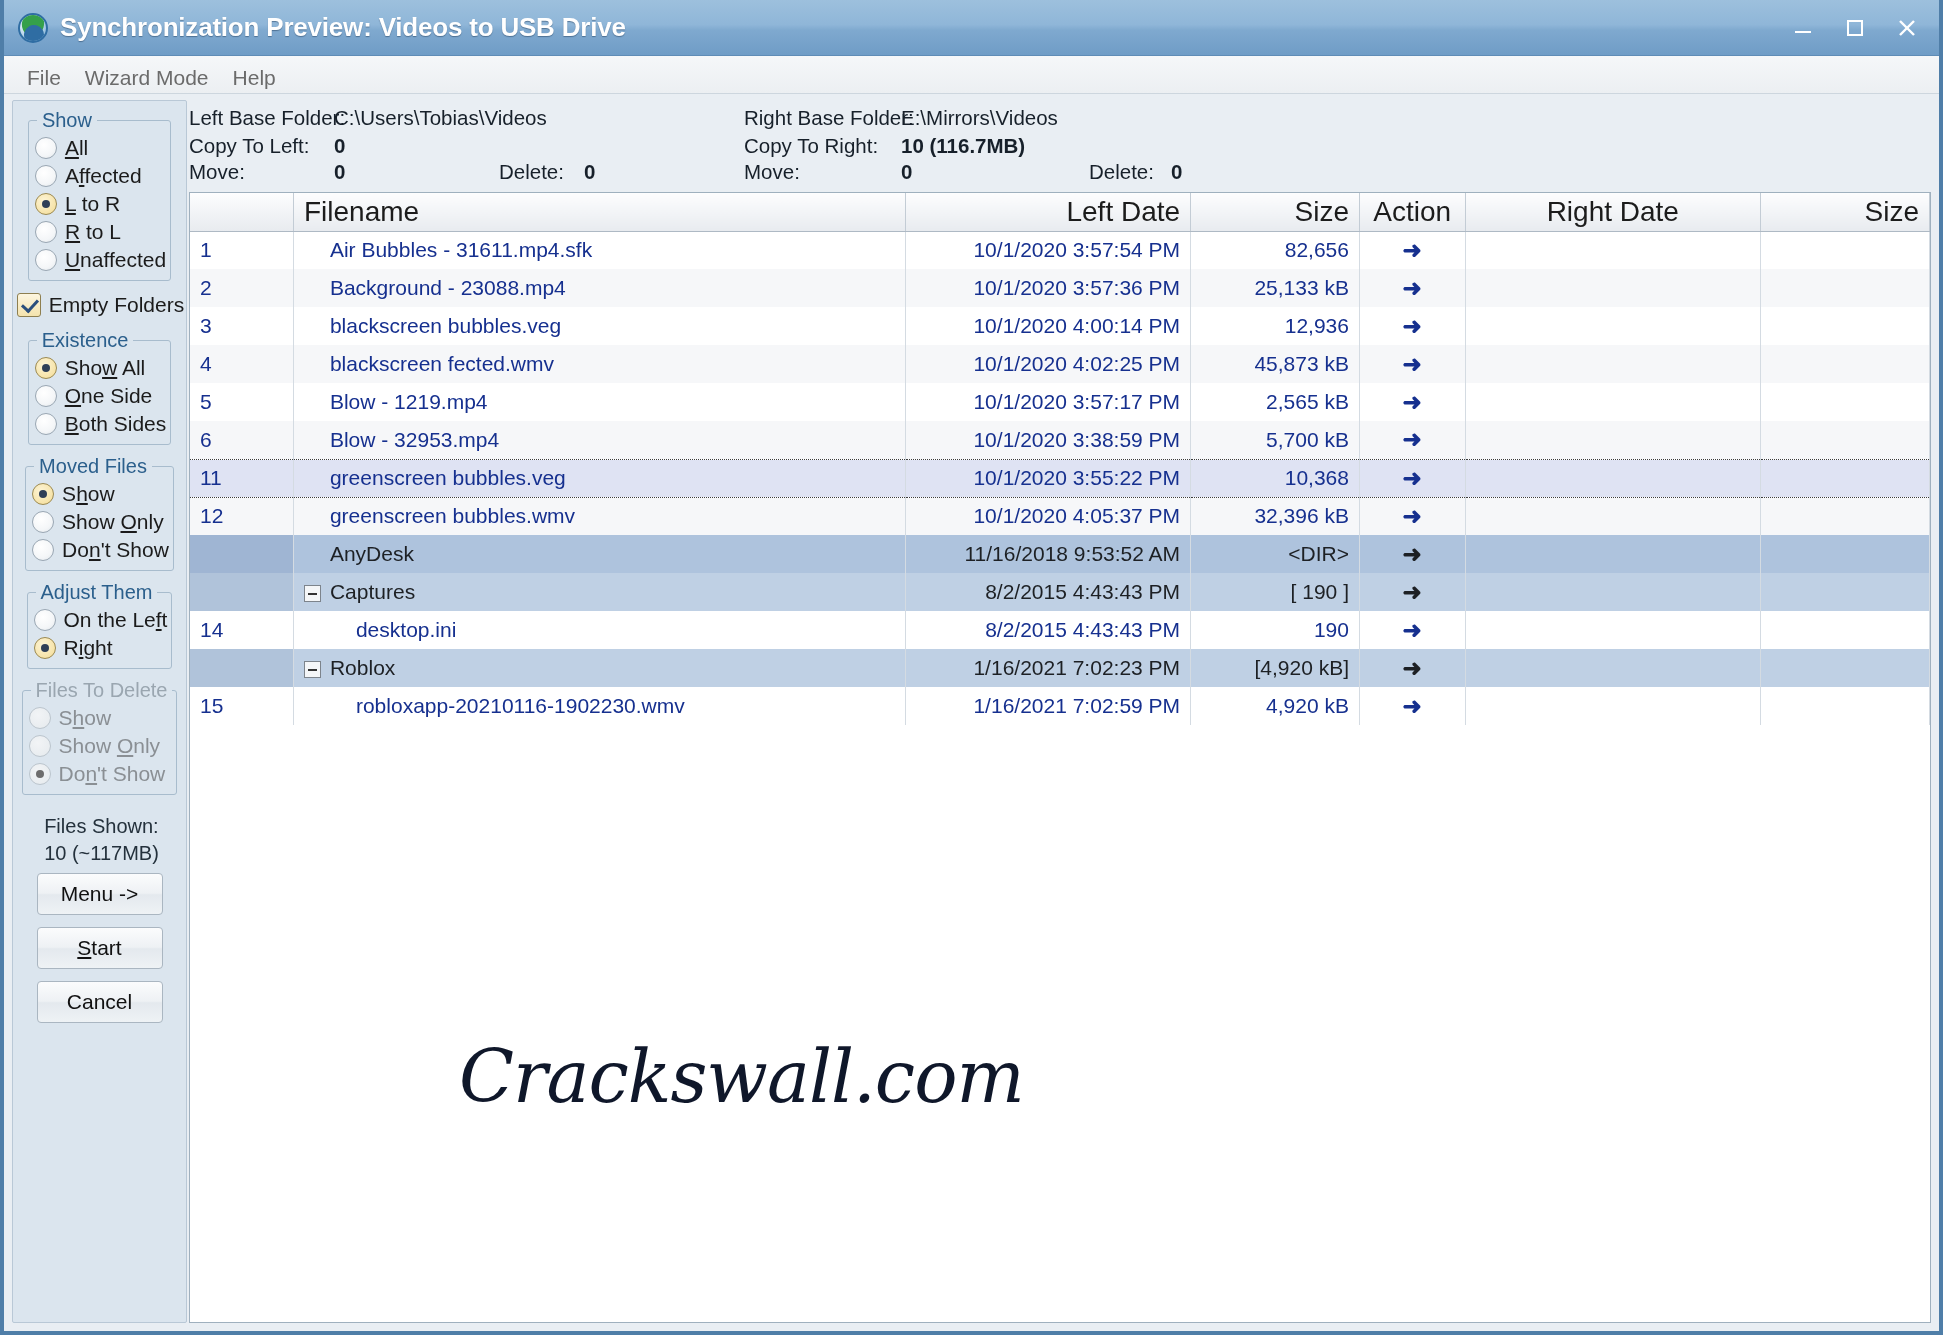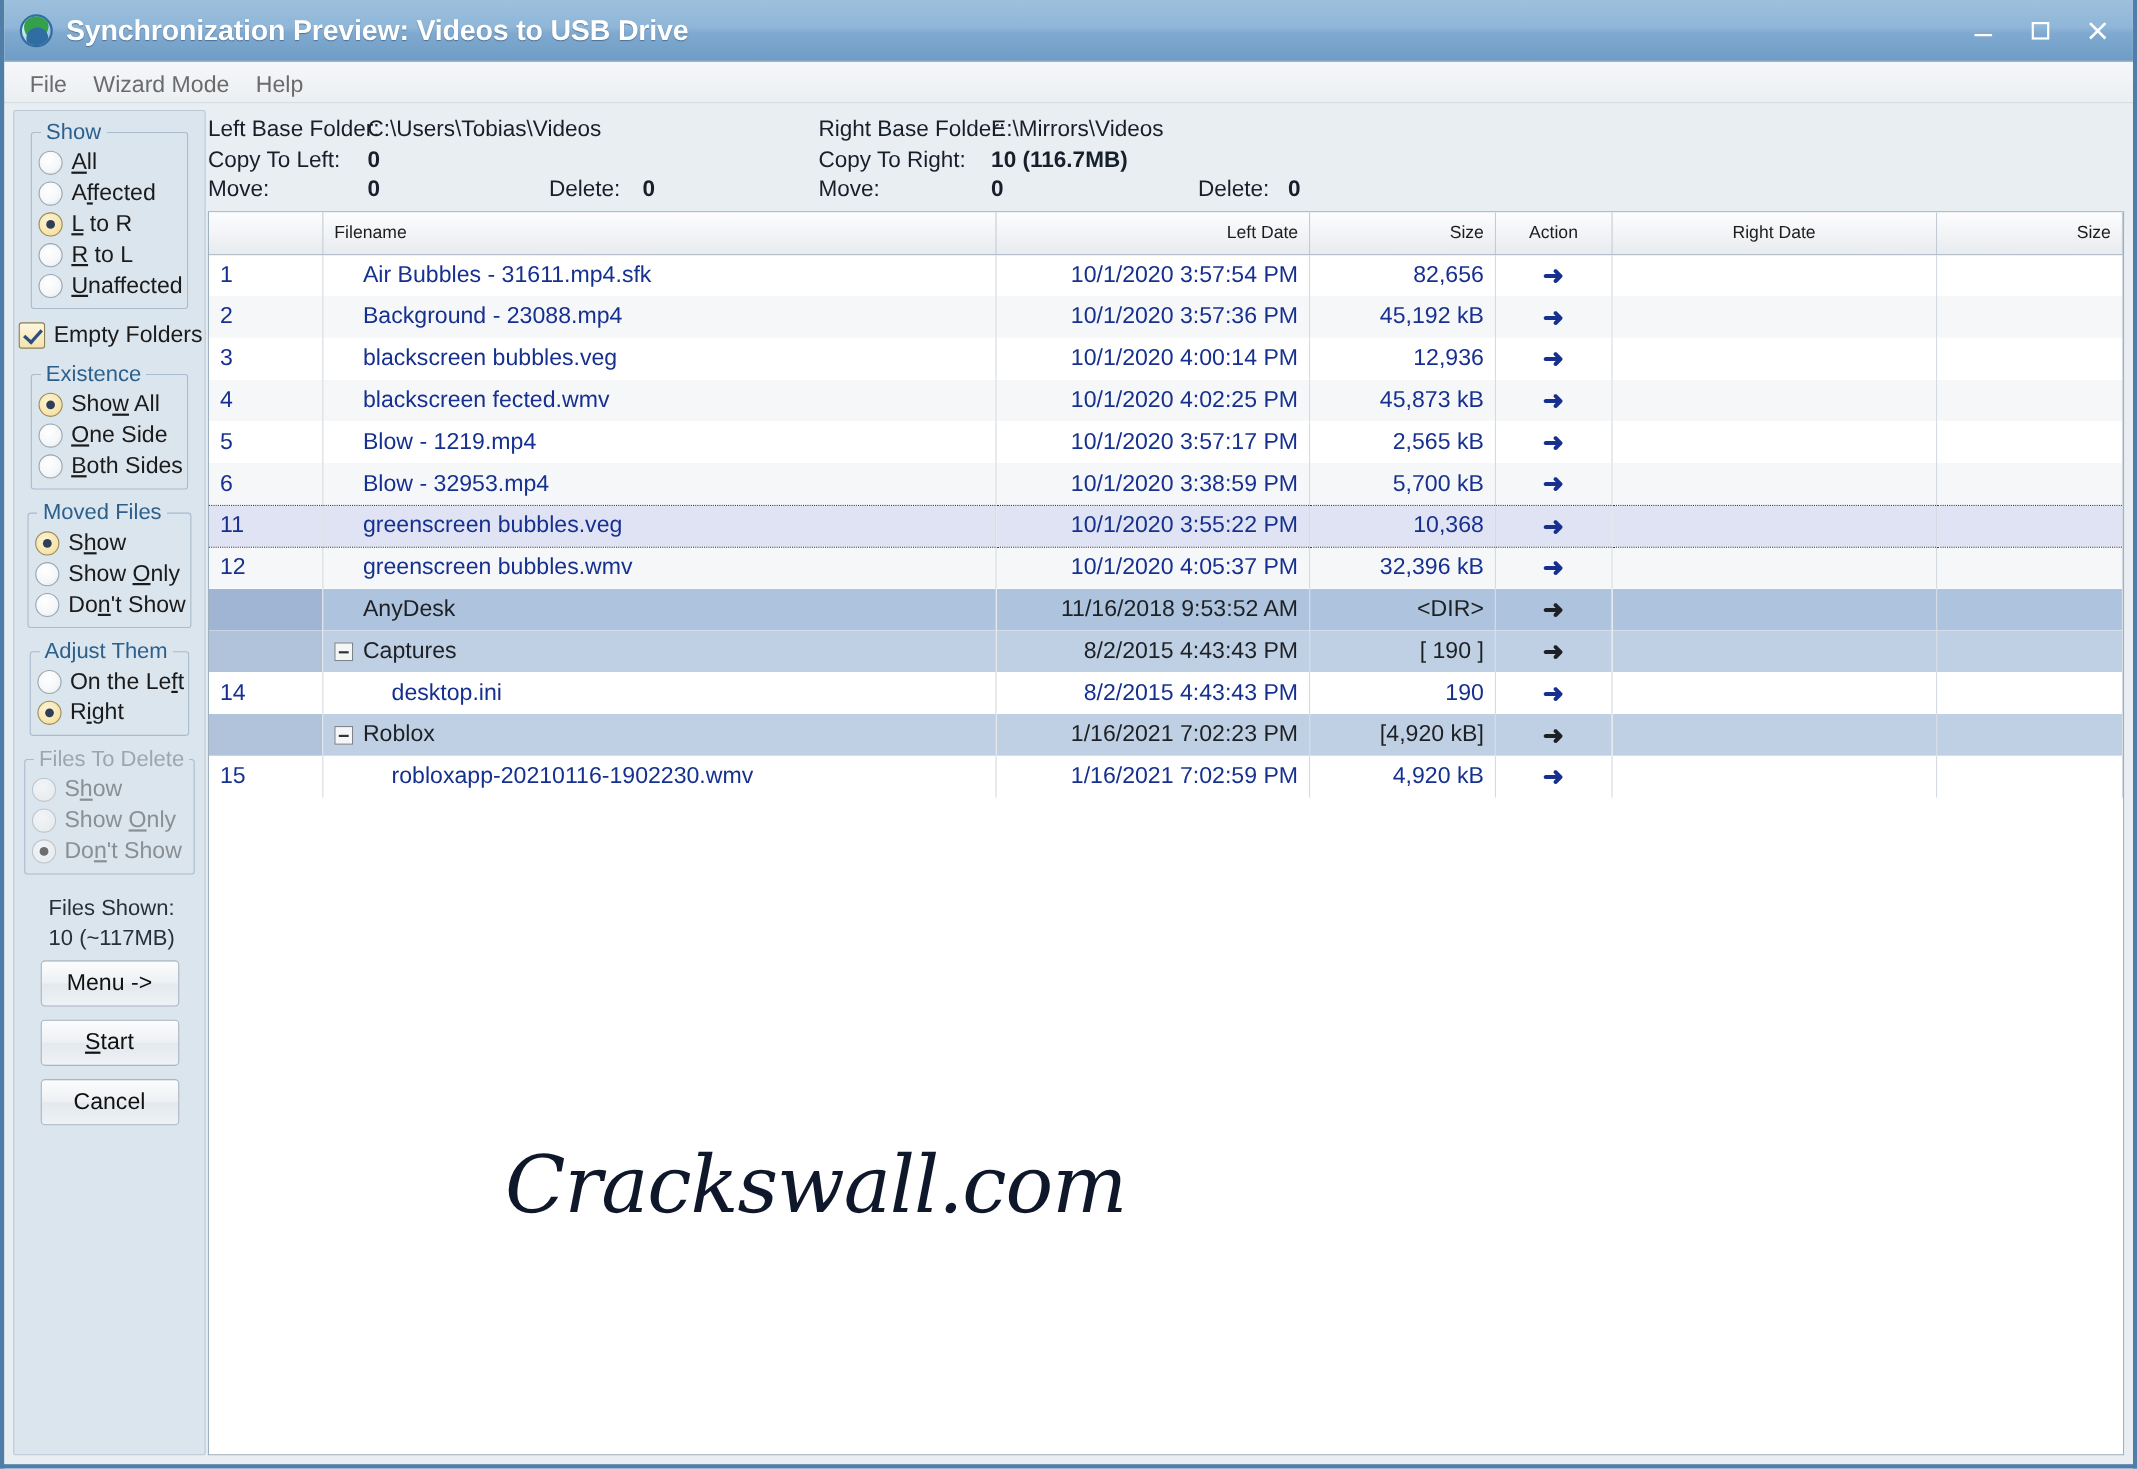--- a/index.html
+++ b/index.html
@@ -241,21 +241,21 @@
     table-layout: fixed;
     font-size: 21px;
   }
   table.grid th {
     height: 38px;
     background: linear-gradient(180deg,#fdfdfe 0%,#f1f3f6 55%,#e8ebef 100%);
     border-right: 1px solid #c3ccd5;
     border-bottom: 1px solid #aeb9c4;
     font-weight: normal;
     color: #1c1c1c;
-    font-size: 16px;
+    font-size: 28px;
     padding: 0 10px;
   }
   th.c-idx   { width: 98px; }
   th.c-name  { width: 580px; text-align: left; }
   th.c-ldate { width: 270px; text-align: right; padding-right: 18px;}
   th.c-lsize { width: 160px; text-align: right; }
   th.c-act   { width: 100px; text-align: center; }
   th.c-rdate { width: 280px; text-align: center; }
   th.c-rsize { width: 160px; text-align: right; }
 
@@ -505,21 +505,21 @@
                 <td class="ldate">10/1/2020 3:57:54 PM</td>
                 <td class="lsize">82,656</td>
                 <td class="act"><span class="arrow-glyph">➜</span></td>
                 <td class="rdate"></td>
                 <td class="rsize"></td>
               </tr>
               <tr class="file-odd">
                 <td class="idx">2</td>
                 <td class="name"><span class="indent1"></span><span>Background - 23088.mp4</span></td>
                 <td class="ldate">10/1/2020 3:57:36 PM</td>
-                <td class="lsize">45,192 kB</td>
+                <td class="lsize">25,133 kB</td>
                 <td class="act"><span class="arrow-glyph">➜</span></td>
                 <td class="rdate"></td>
                 <td class="rsize"></td>
               </tr>
               <tr class="file-even">
                 <td class="idx">3</td>
                 <td class="name"><span class="indent1"></span><span>blackscreen bubbles.veg</span></td>
                 <td class="ldate">10/1/2020 4:00:14 PM</td>
                 <td class="lsize">12,936</td>
                 <td class="act"><span class="arrow-glyph">➜</span></td>

